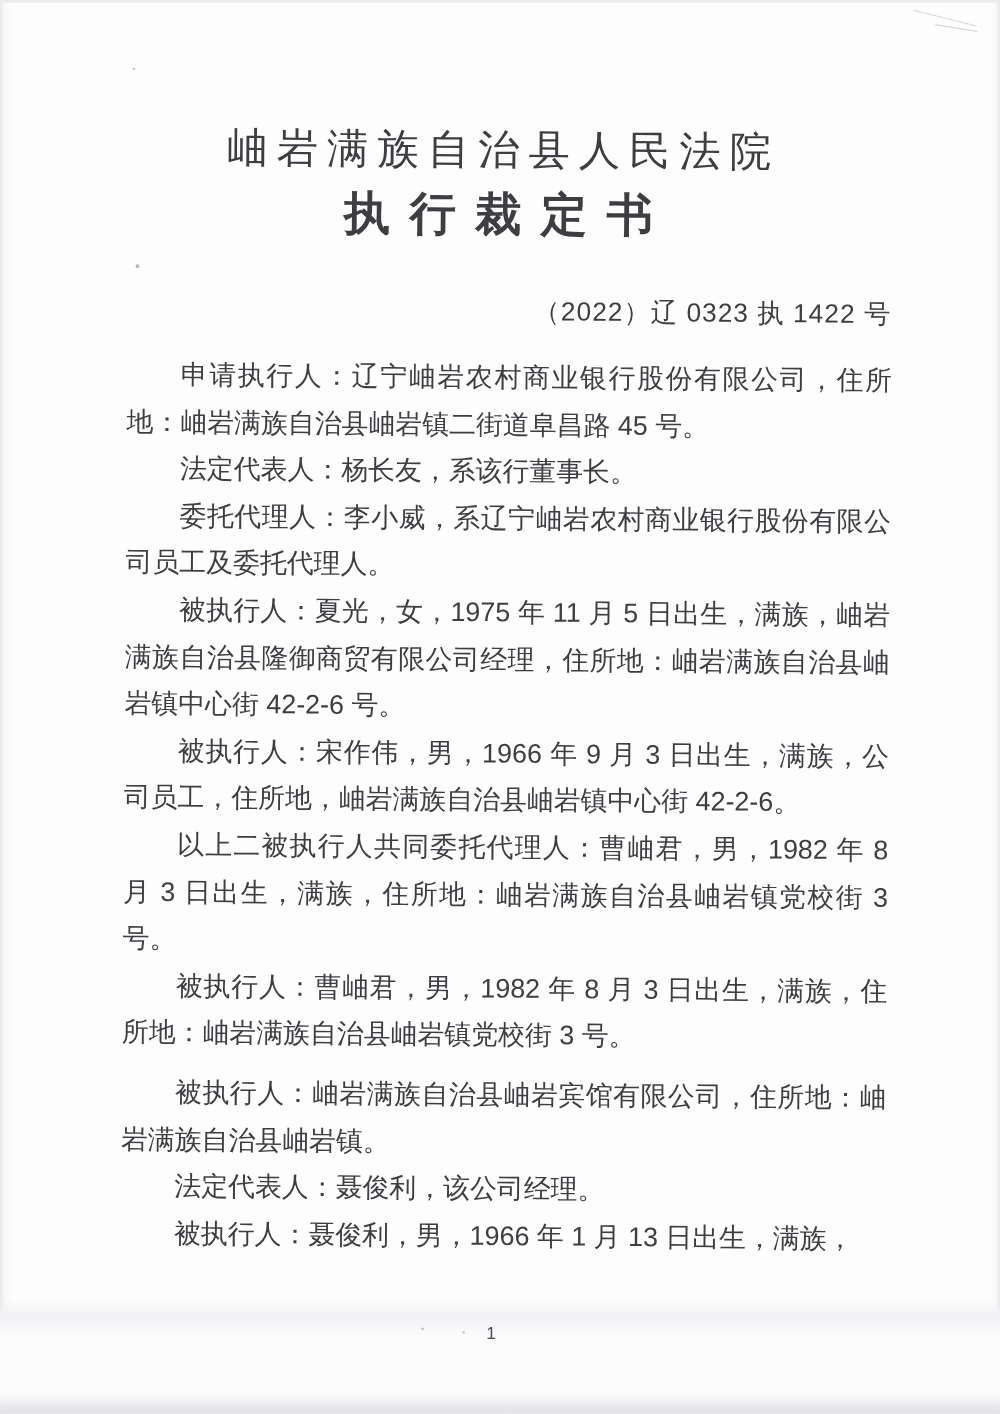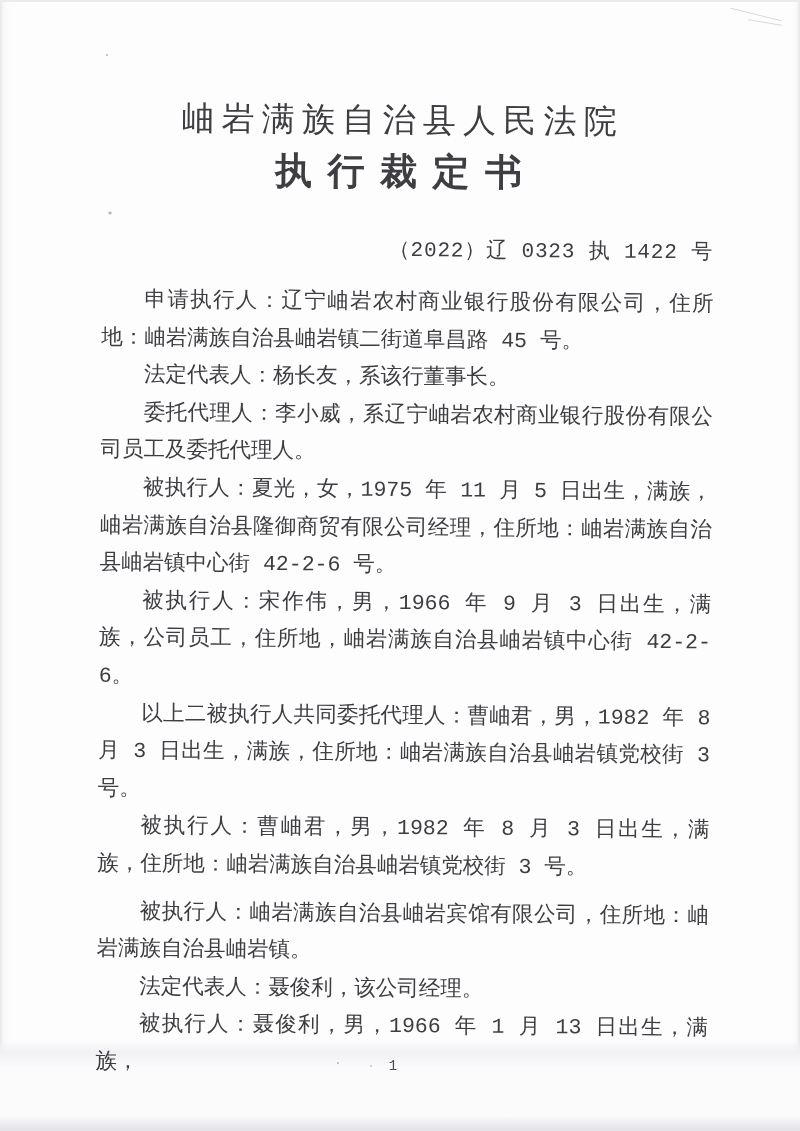--- a/index.html
+++ b/index.html
@@ -7,21 +7,21 @@
     padding: 0;
     background: #ffffff;
   }
   .scan-page {
     position: relative;
     width: 800px;
     height: 1131px;
     margin: 0;
     background: #fdfdfd;
     overflow: hidden;
-    font-family: Liberation Mono, monospace;
+    font-family: Liberation Sans, sans-serif;
     color: #3d3d42;
     box-shadow:
       inset 0 0 0 2px #ebebee,
       inset 0 -10px 12px -7px #dcdce0,
       inset 10px 0 14px -12px #e4e4e8,
       inset -8px 0 12px -10px #e8e8ec;
   }
   
   .scan-page::before {
     content: "";

